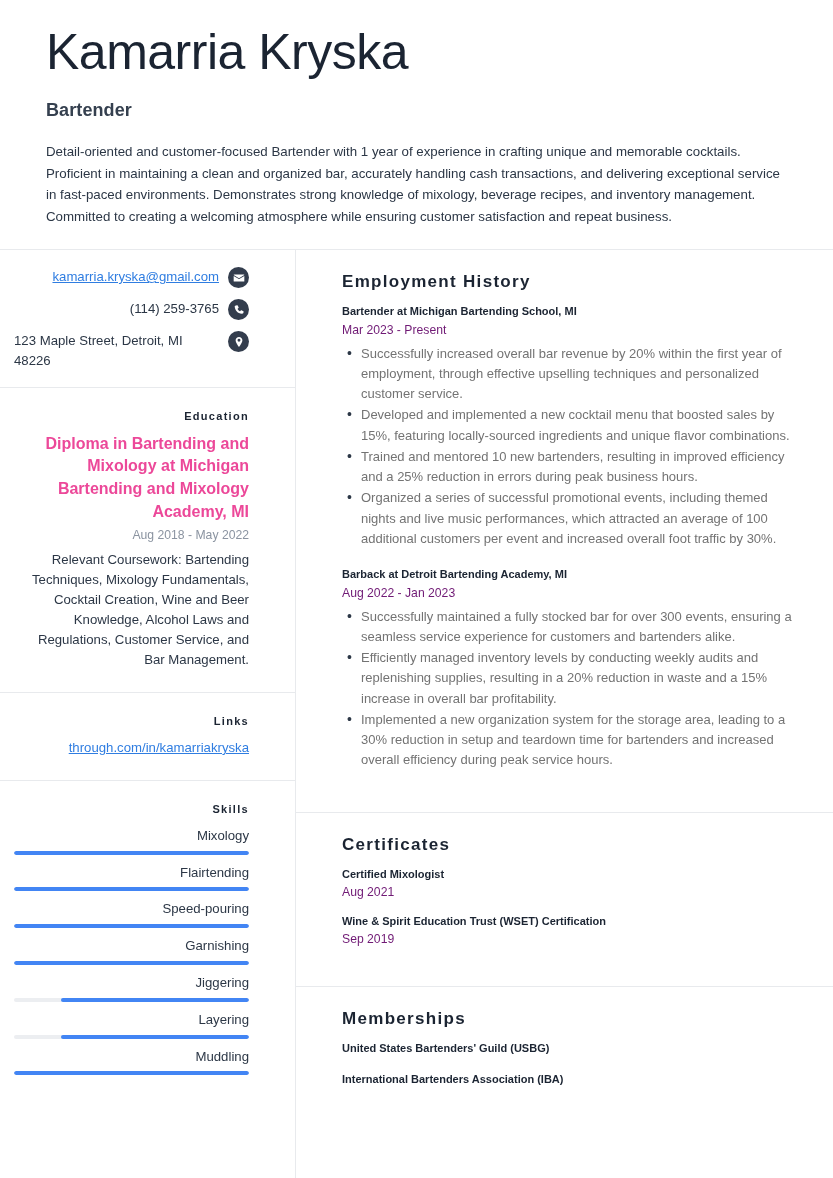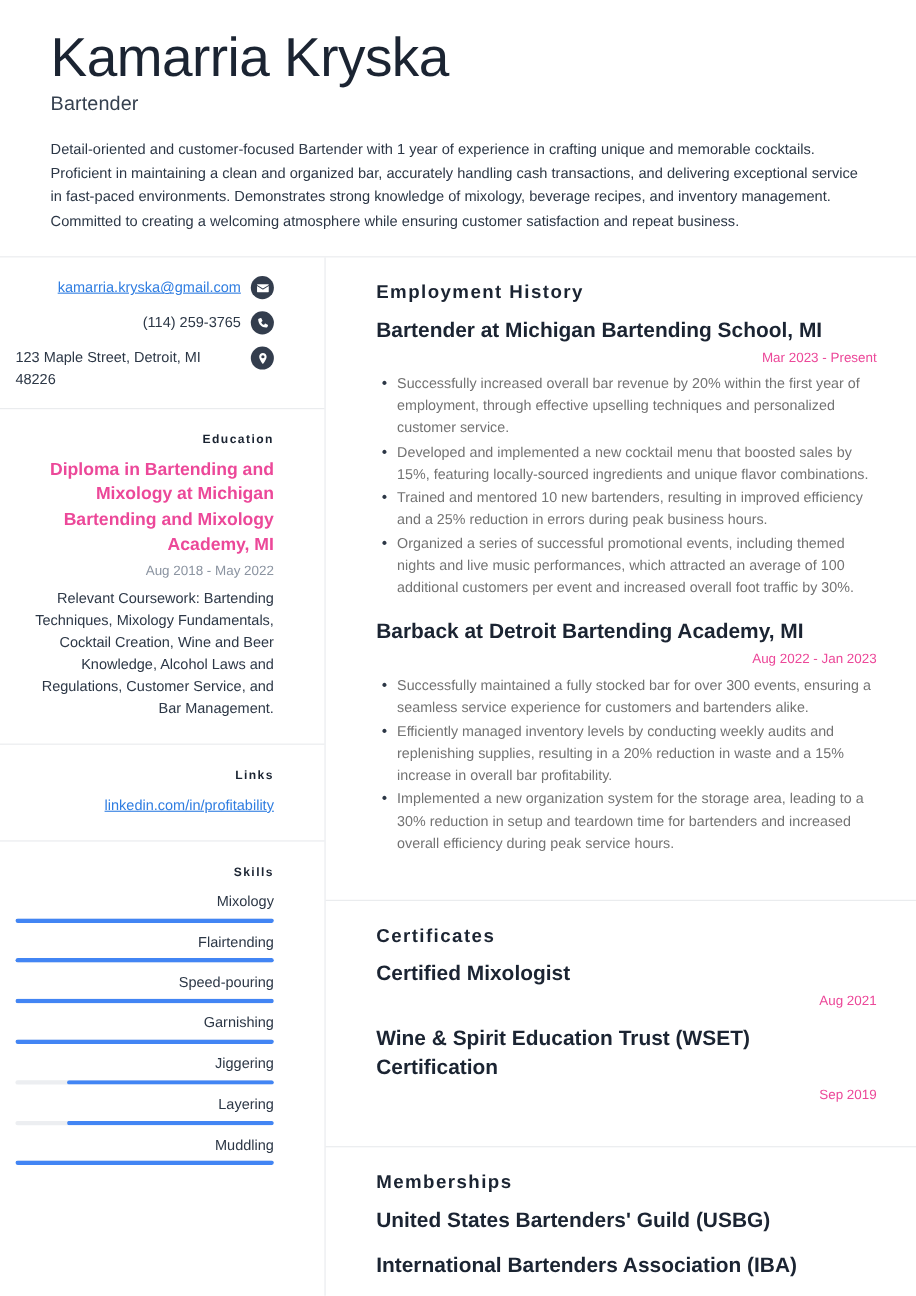--- a/index.html
+++ b/index.html
@@ -32,23 +32,23 @@
   }
   .full-name {
     font-size: 50px;
     font-weight: 400;
     letter-spacing: -0.5px;
     color: #1b2432;
     line-height: 1.12;
   }
   .job-title {
     font-size: 18px;
-    font-weight: 400;
+    font-weight: 700;
     color: #35404f;
-    margin-top: 4px;
+    margin-top: 20px;
     letter-spacing: 0.1px;
   }
   .summary {
     margin-top: 20px;
     font-size: 13.3px;
     line-height: 1.62;
     color: #2c3746;
     max-width: 745px;
   }
 
@@ -189,30 +189,29 @@
     font-weight: 700;
     letter-spacing: 1.3px;
     color: #1b2432;
     margin-bottom: 12px;
   }
 
   .entry { margin-bottom: 18px; }
   .entry:last-child { margin-bottom: 0; }
 
   .entry-title {
-    font-size: 19px;
+    font-size: 11px;
     font-weight: 700;
     color: #1b2432;
     line-height: 1.4;
   }
   .entry-date {
     font-size: 12.2px;
-    color: #ec4899;
+    color: #701a75;
     margin-top: 3px;
-    text-align: right;
   }
   .entry-bullets {
     margin: 7px 0 0 0;
     padding-left: 19px;
     list-style: none;
   }
   .entry-bullets li {
     font-size: 13px;
     line-height: 1.56;
     color: #737373;
@@ -283,21 +282,21 @@
         <div class="side-heading">Education</div>
         <div>
           <div class="edu-degree">Diploma in Bartending and Mixology at Michigan Bartending and Mixology Academy, MI</div>
           <div class="edu-date">Aug 2018 - May 2022</div>
           <div class="edu-desc">Relevant Coursework: Bartending Techniques, Mixology Fundamentals, Cocktail Creation, Wine and Beer Knowledge, Alcohol Laws and Regulations, Customer Service, and Bar Management.</div>
         </div>
       </div>
 
       <div class="side-block">
         <div class="side-heading">Links</div>
-        <a class="side-link" href="#">linkedin.com/in/profitability</a>
+        <a class="side-link" href="#">through.com/in/kamarriakryska</a>
       </div>
 
       <div class="side-block last">
         <div class="side-heading">Skills</div>
 
         <div class="skill">
           <div class="skill-name">Mixology</div>
           <div class="skill-track">
             <div class="skill-fill" style="width: 100%;"></div>
           </div>

